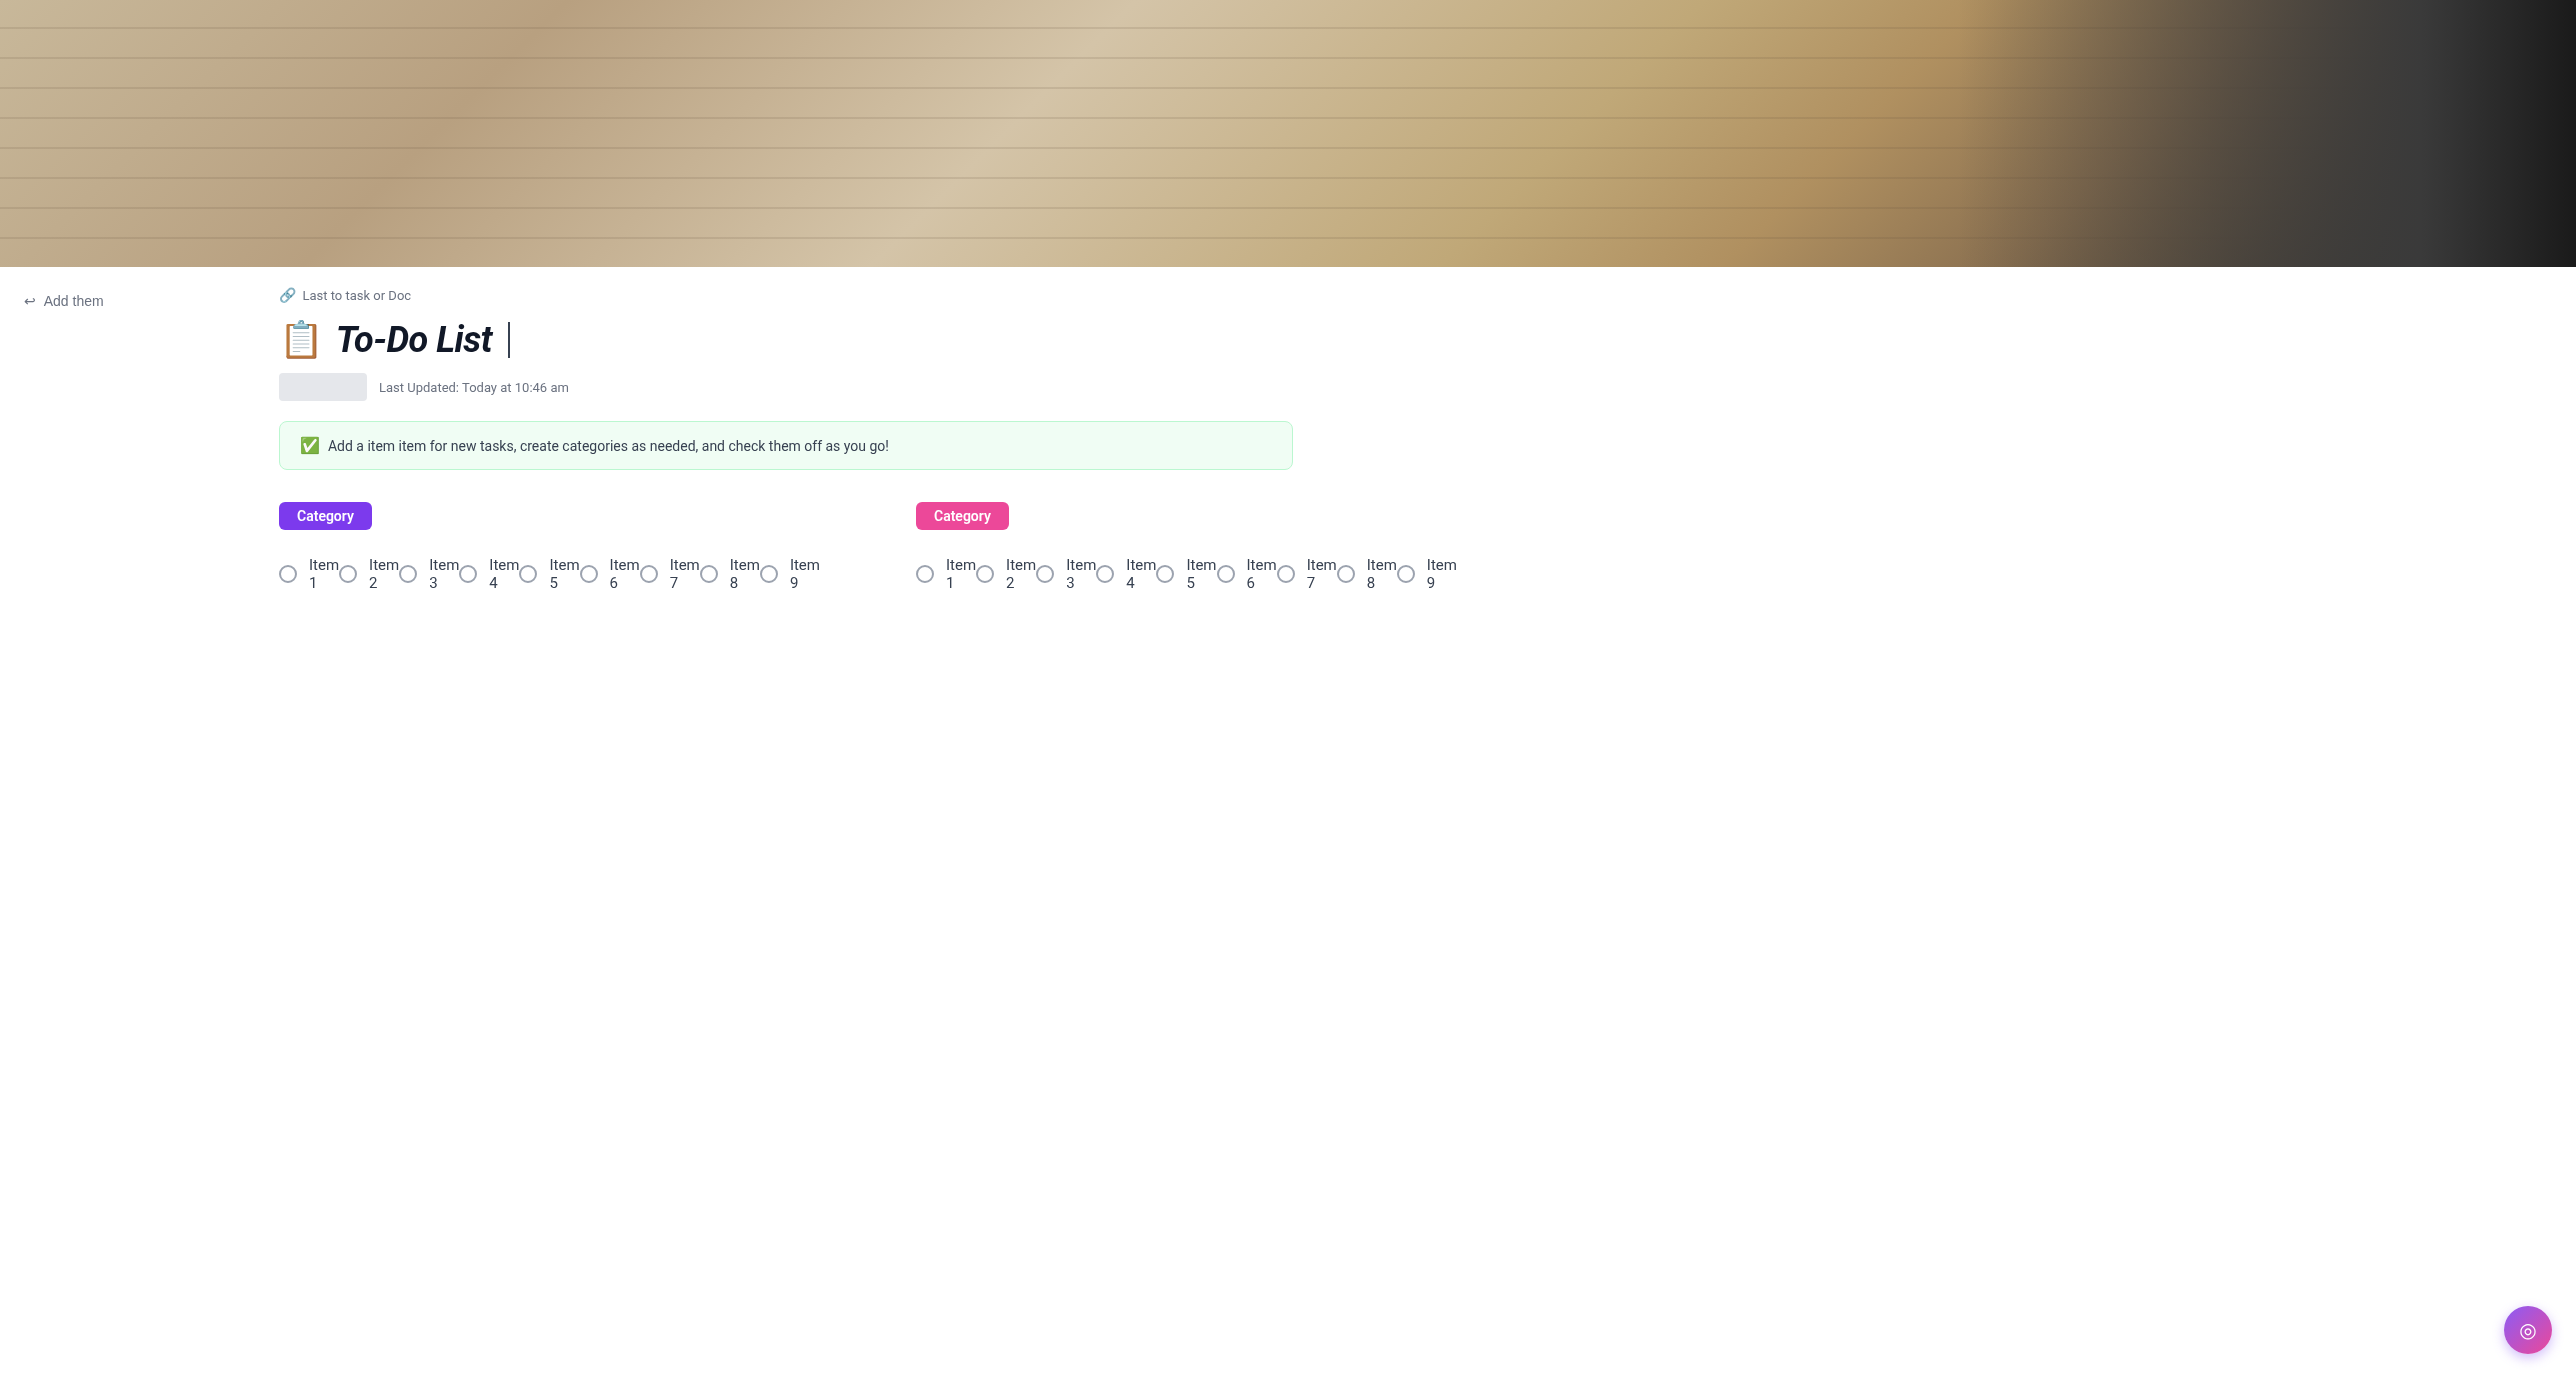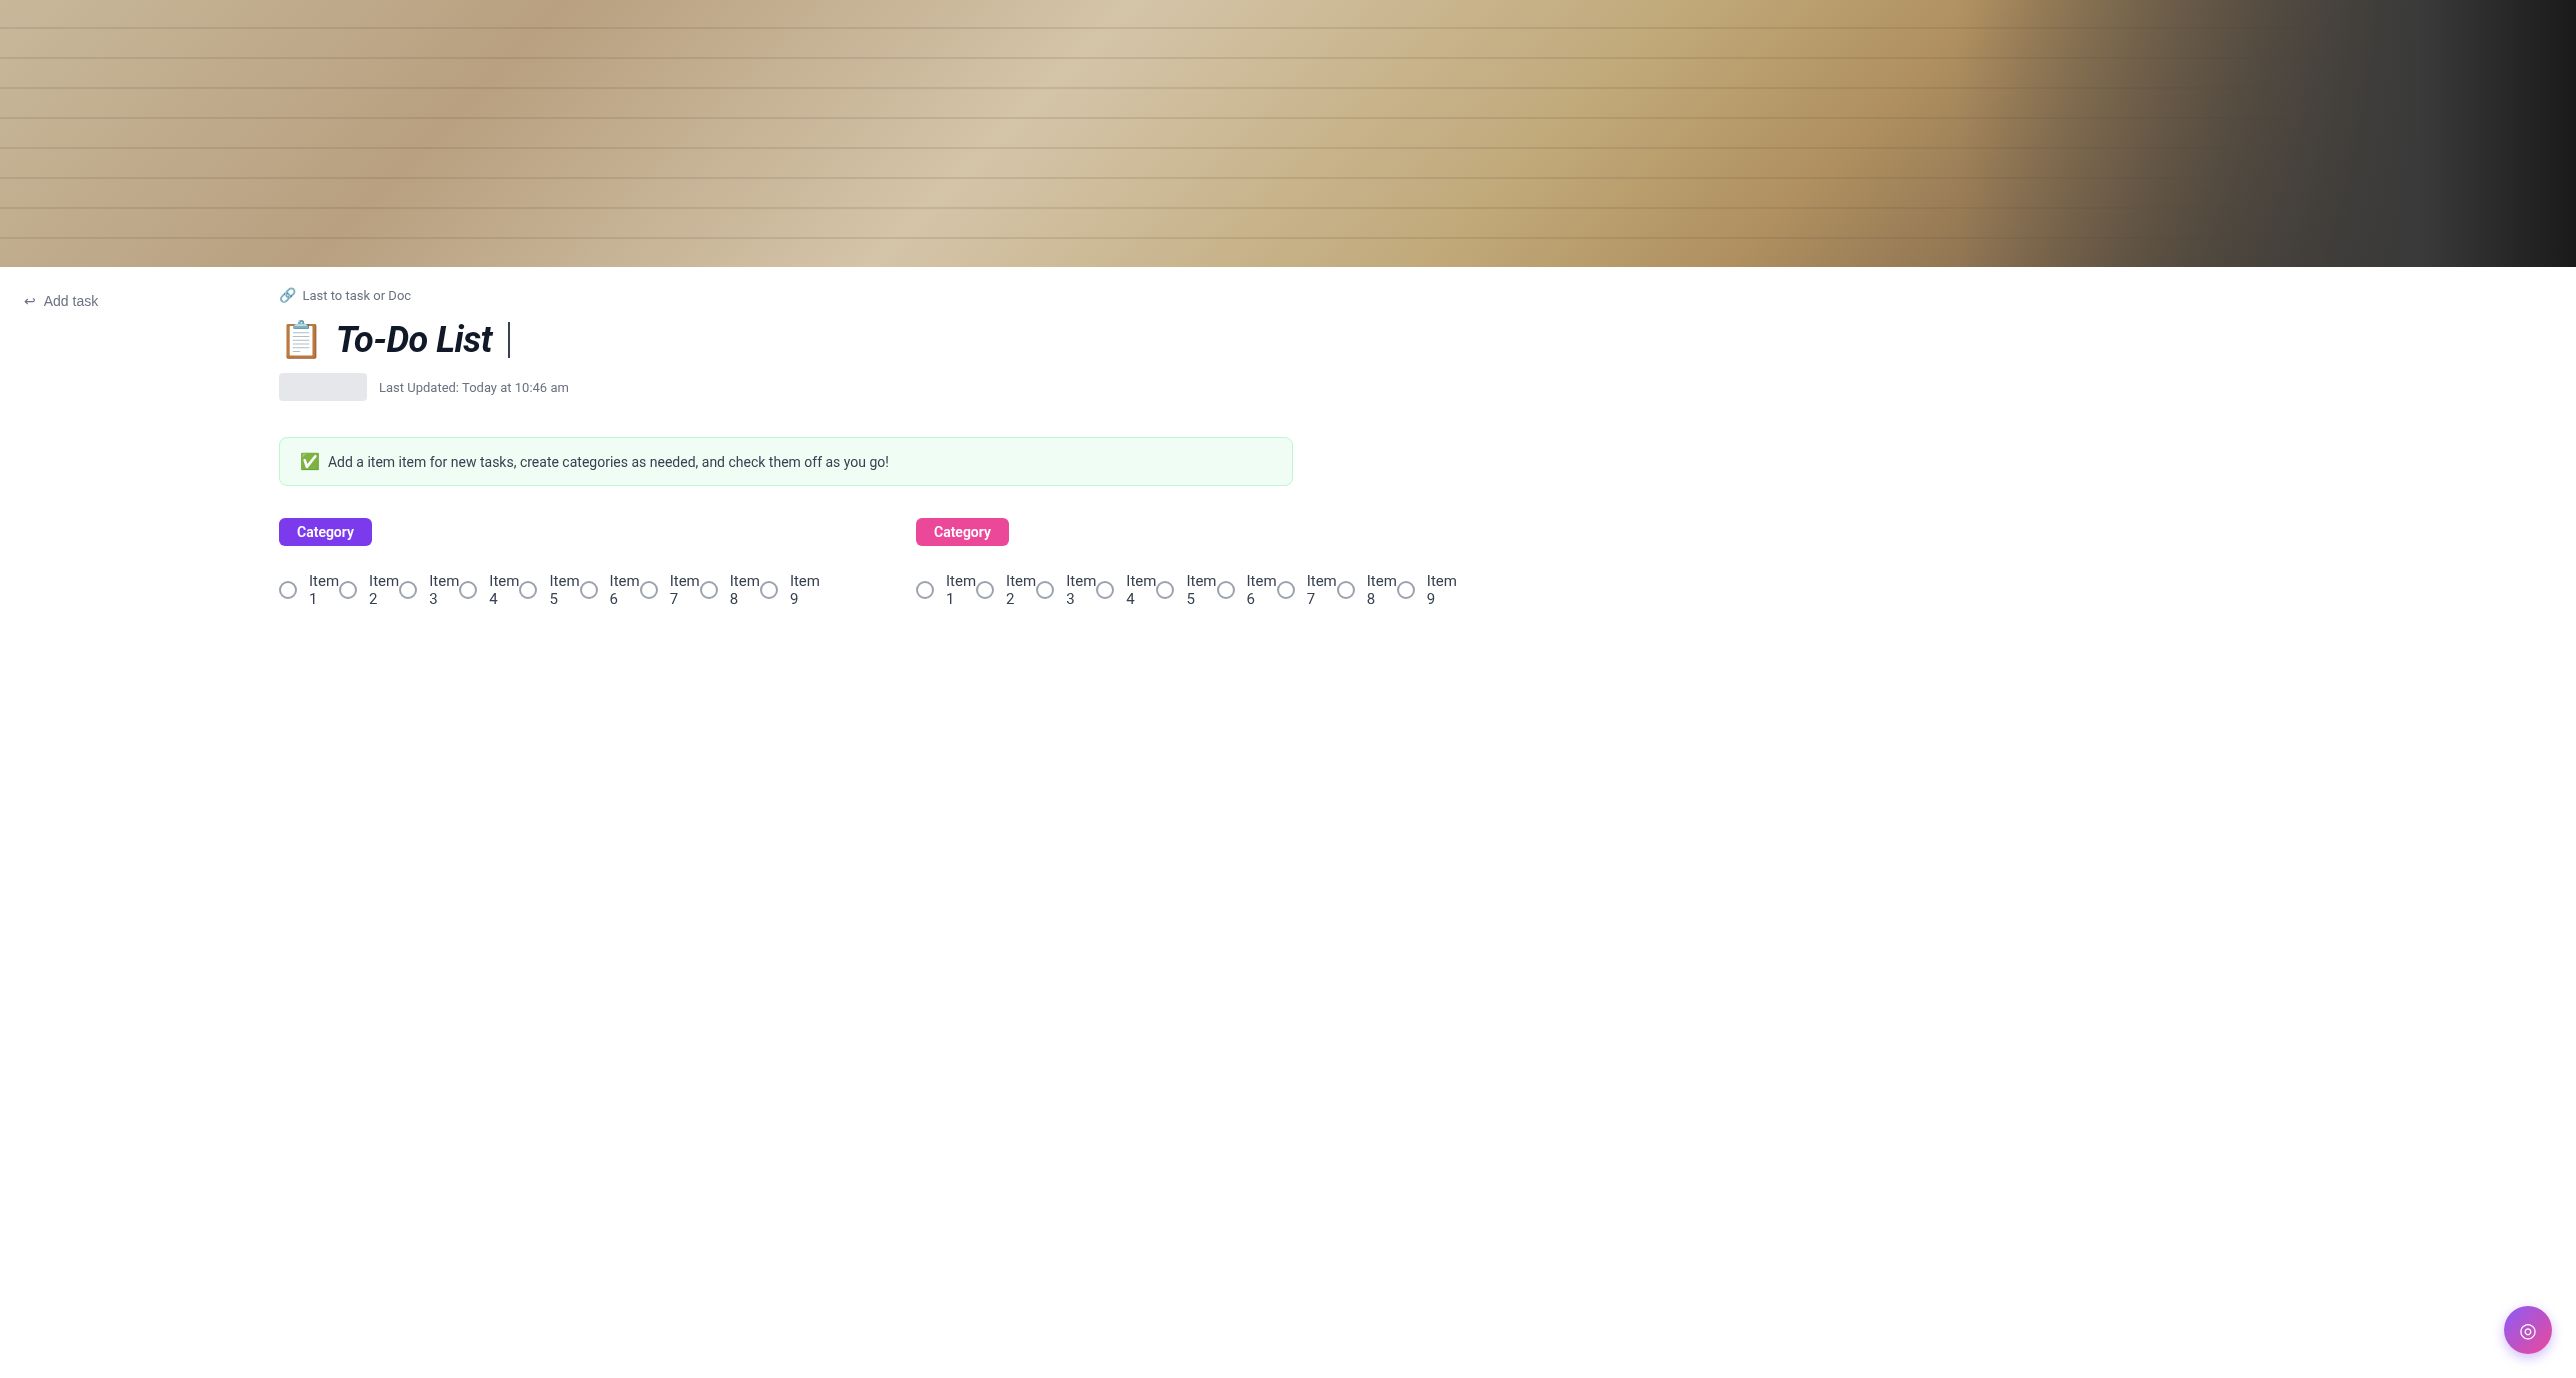--- a/index.html
+++ b/index.html
@@ -135,21 +135,21 @@
       display: inline-block;
       margin-left: 4px;
       vertical-align: middle;
     }
 
     
     .updated-row {
       display: flex;
       align-items: center;
       gap: 12px;
-      margin-bottom: 36px;
+      margin-bottom: 20px;
     }
 
     .avatar-placeholder {
       width: 88px;
       height: 28px;
       background: #e5e7eb;
       border-radius: 4px;
     }
 
     .updated-text {
@@ -268,21 +268,21 @@
 <div class="hero-image">
   <div class="notebook-pattern"></div>
   <div class="hand-overlay"></div>
 </div>
 
 <div class="main-content">
 
   <div class="sidebar">
     <button class="add-page-btn">
       <span class="add-page-icon">↩</span>
-      <span>Add task</span>
+      <span>Add them</span>
     </button>
   </div>
 
   <div class="document-area">
 
     <div class="link-to-task">
       <span class="link-icon">🔗</span>
       <span>Last to task or Doc</span>
     </div>
 

